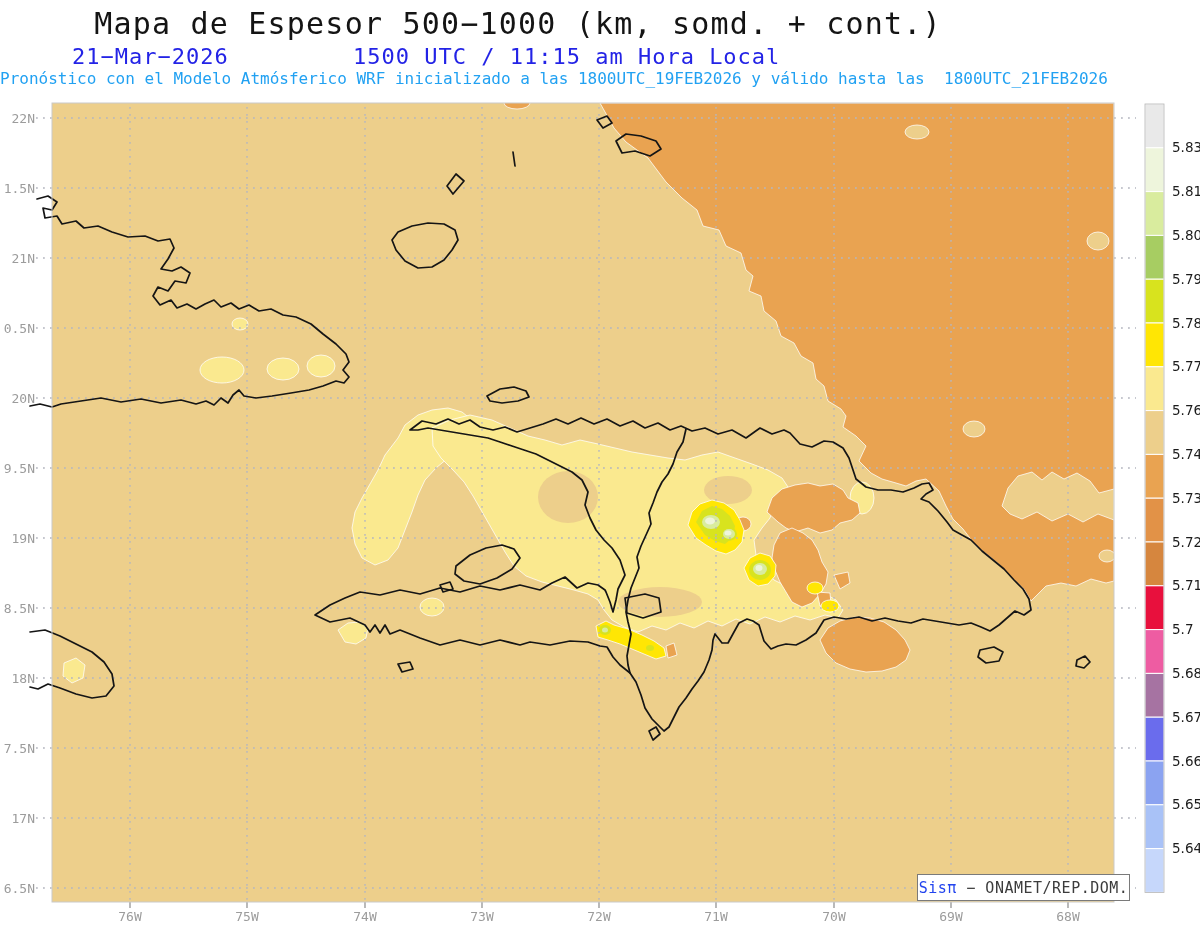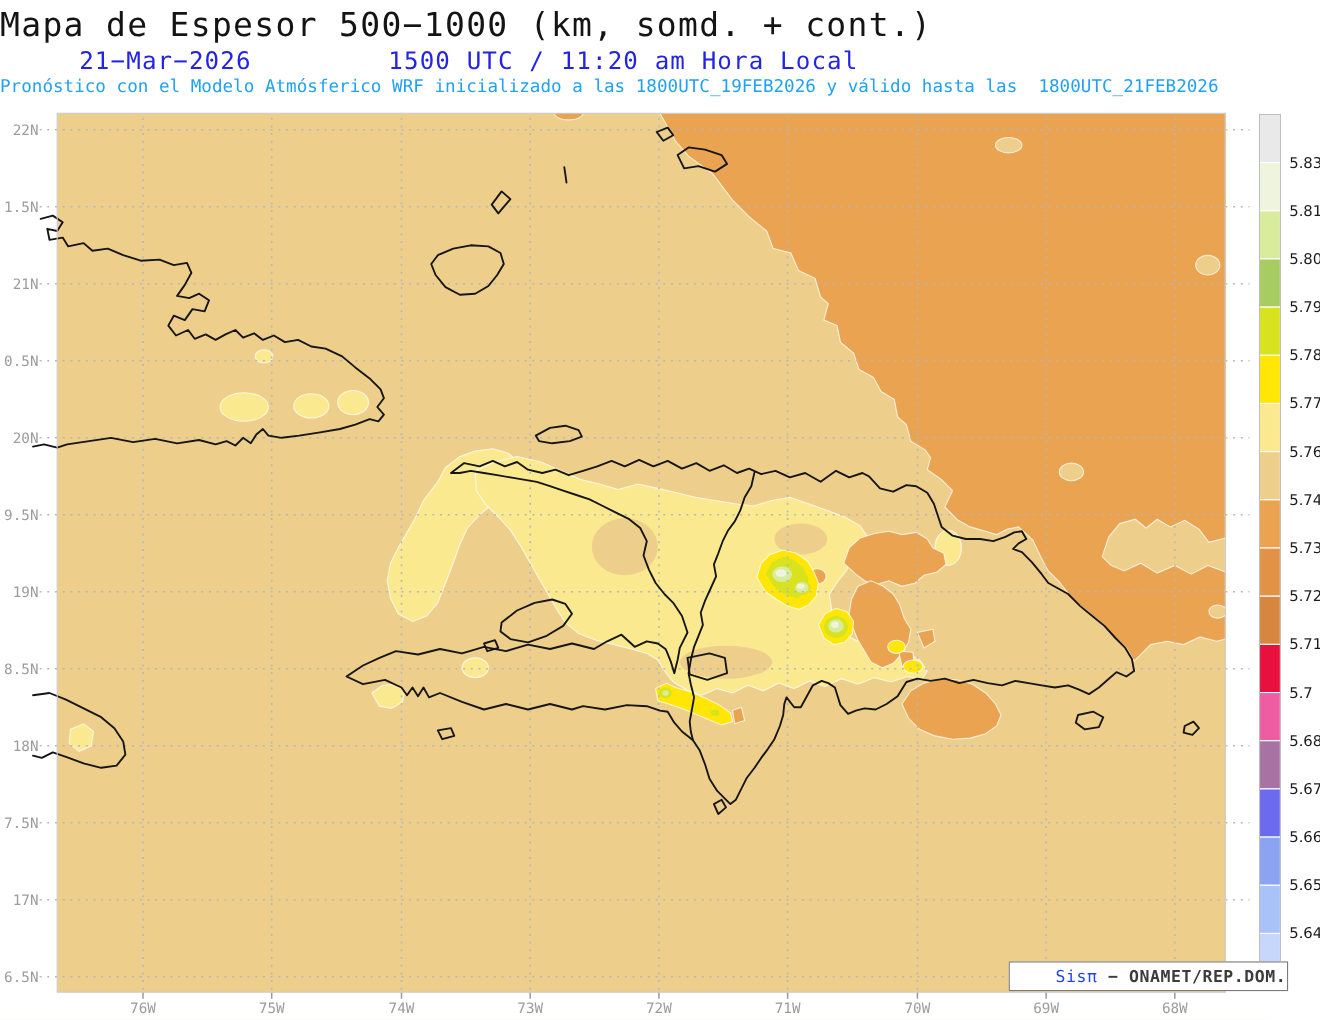--- a/index.html
+++ b/index.html
@@ -1,40 +1,40 @@
 <!DOCTYPE html>
 <html><head>
 <meta charset="utf-8">
 <style>
   html,body{margin:0;padding:0;background:#ffffff;}
   #stage{position:relative;width:1200px;height:927px;overflow:hidden;background:#ffffff;
          font-family:"DejaVu Sans Mono",monospace;}
   .hdr{position:absolute;white-space:pre;}
-  #title{top:6px;left:0;width:1036px;text-align:left;font-size:30px;letter-spacing:1.2px;color:#141414;}
+  #title{top:6px;left:0;width:1036px;text-align:center;font-size:30px;letter-spacing:1.2px;color:#141414;}
   #date{top:44px;left:72px;font-size:22px;letter-spacing:1px;color:#2323e6;}
   #time{top:44px;left:353px;font-size:22px;letter-spacing:1px;color:#2323e6;}
   #fnote{top:69px;left:0;width:1200px;text-align:left;font-size:16px;color:#21a1f2;}
   svg text.axis-label{font-family:"DejaVu Sans Mono",monospace;font-size:13px;fill:#9c9c9c;}
   svg text.cbar-label{font-family:"DejaVu Sans",sans-serif;font-size:13.5px;fill:#1c1c1c;}
   .coast{fill:none;stroke:#151515;stroke-width:1.7;stroke-linejoin:round;stroke-linecap:round;}
   .rim{stroke:rgba(255,255,255,.75);stroke-width:1;}
   #attrib{position:absolute;left:917px;top:874px;width:211px;height:25px;background:#ffffff;
           border:1px solid #7a7a7a;display:flex;align-items:center;justify-content:center;
-          font-size:15px;letter-spacing:.5px;white-space:pre;padding-left:41px;}
+          font-size:15px;letter-spacing:.5px;white-space:pre;}
   #attrib .brand{color:#2244ee;}
-  #attrib .suffix{color:#3c3c3c;font-weight:bold;}
+  #attrib .suffix{color:#3c3c3c;}
 </style>
 </head>
 <body>
 
 <div id="stage">
 
   <div id="title" class="hdr">Mapa de Espesor 500−1000 (km, somd. + cont.)</div>
   <div id="date" class="hdr">21−Mar−2026</div>
-  <div id="time" class="hdr">1500 UTC / 11:20 am Hora Local</div>
+  <div id="time" class="hdr">1500 UTC / 11:15 am Hora Local</div>
   <div id="fnote" class="hdr">Pronóstico con el Modelo Atmósferico WRF inicializado a las 1800UTC_19FEB2026 y válido hasta las  1800UTC_21FEB2026</div>
 
   <svg id="mapsvg" width="1200" height="927" viewBox="0 0 1200 927" style="position:absolute;left:0;top:0;">
     <defs>
       <clipPath id="mapclip">
           <rect x="52" y="103" width="1062" height="799"></rect>
         </clipPath>
     </defs>
 
     <g clip-path="url(#mapclip)">

